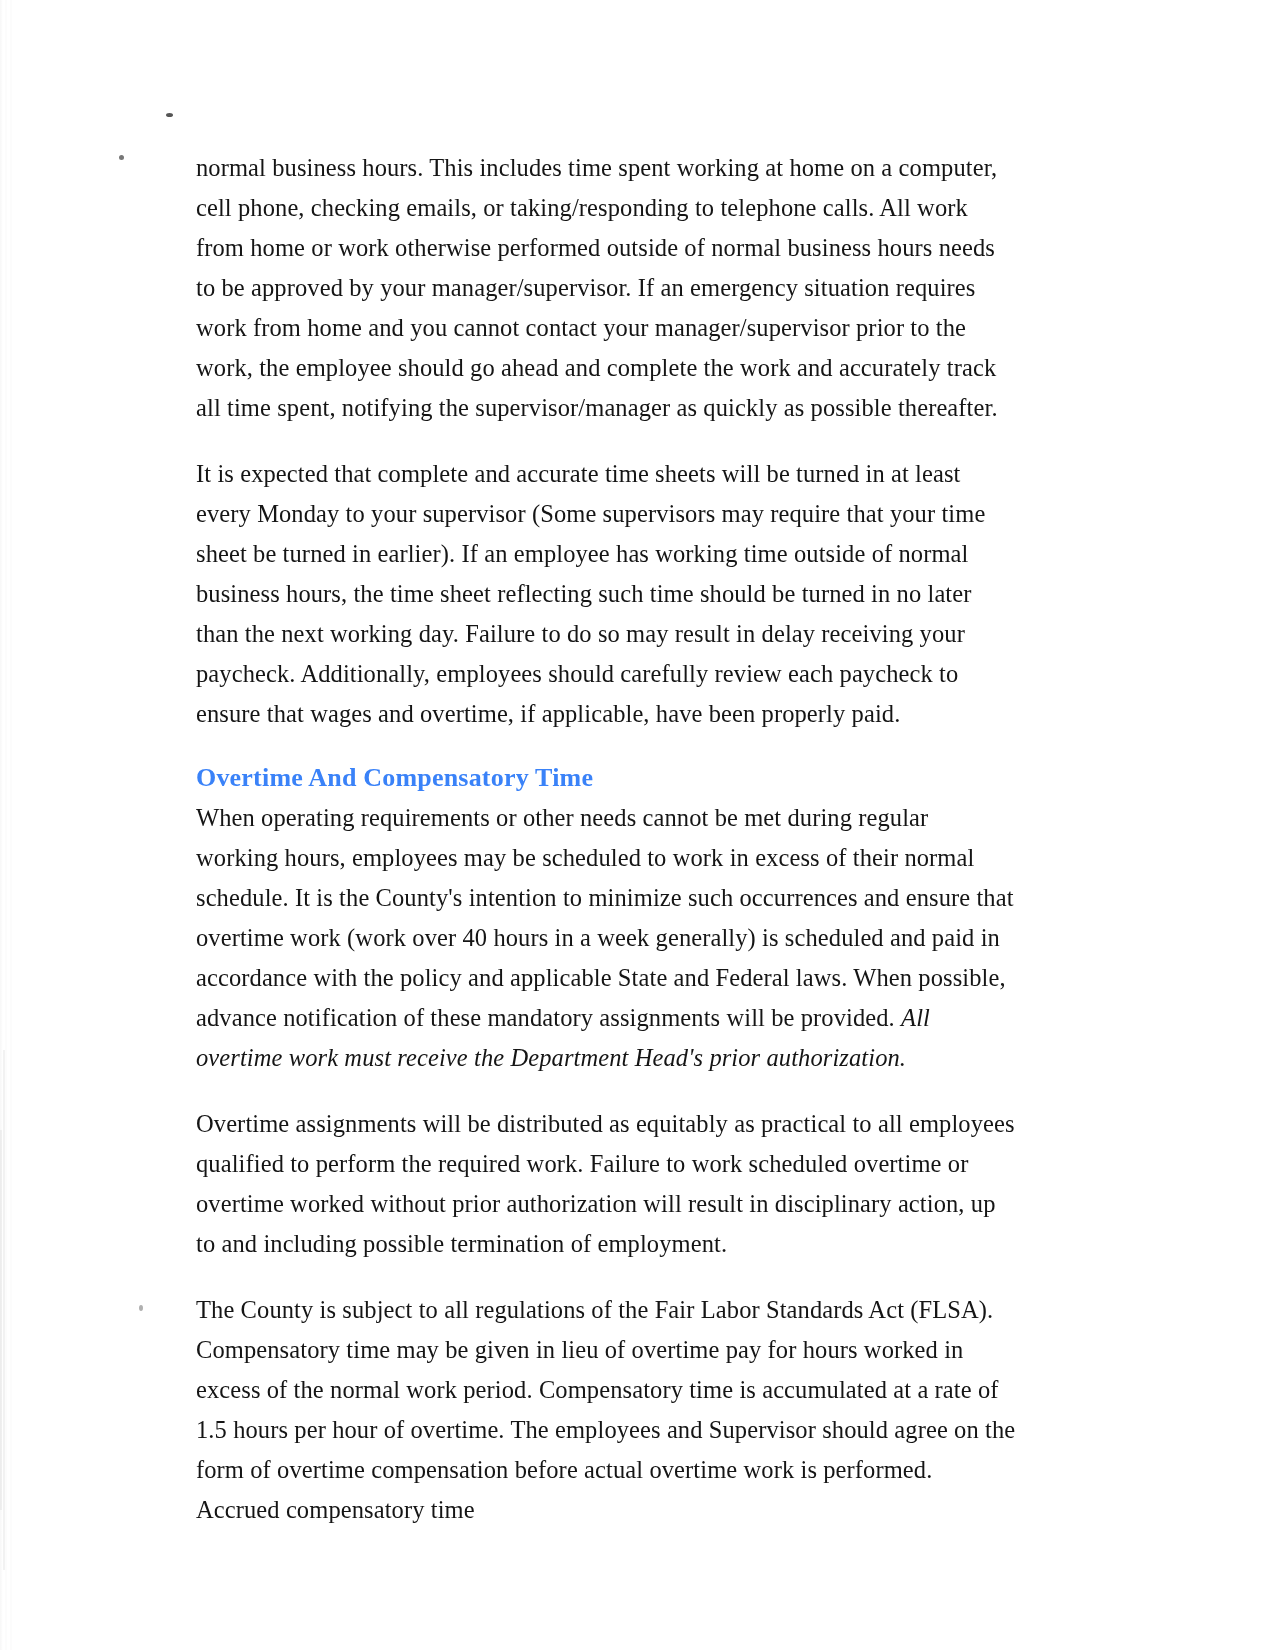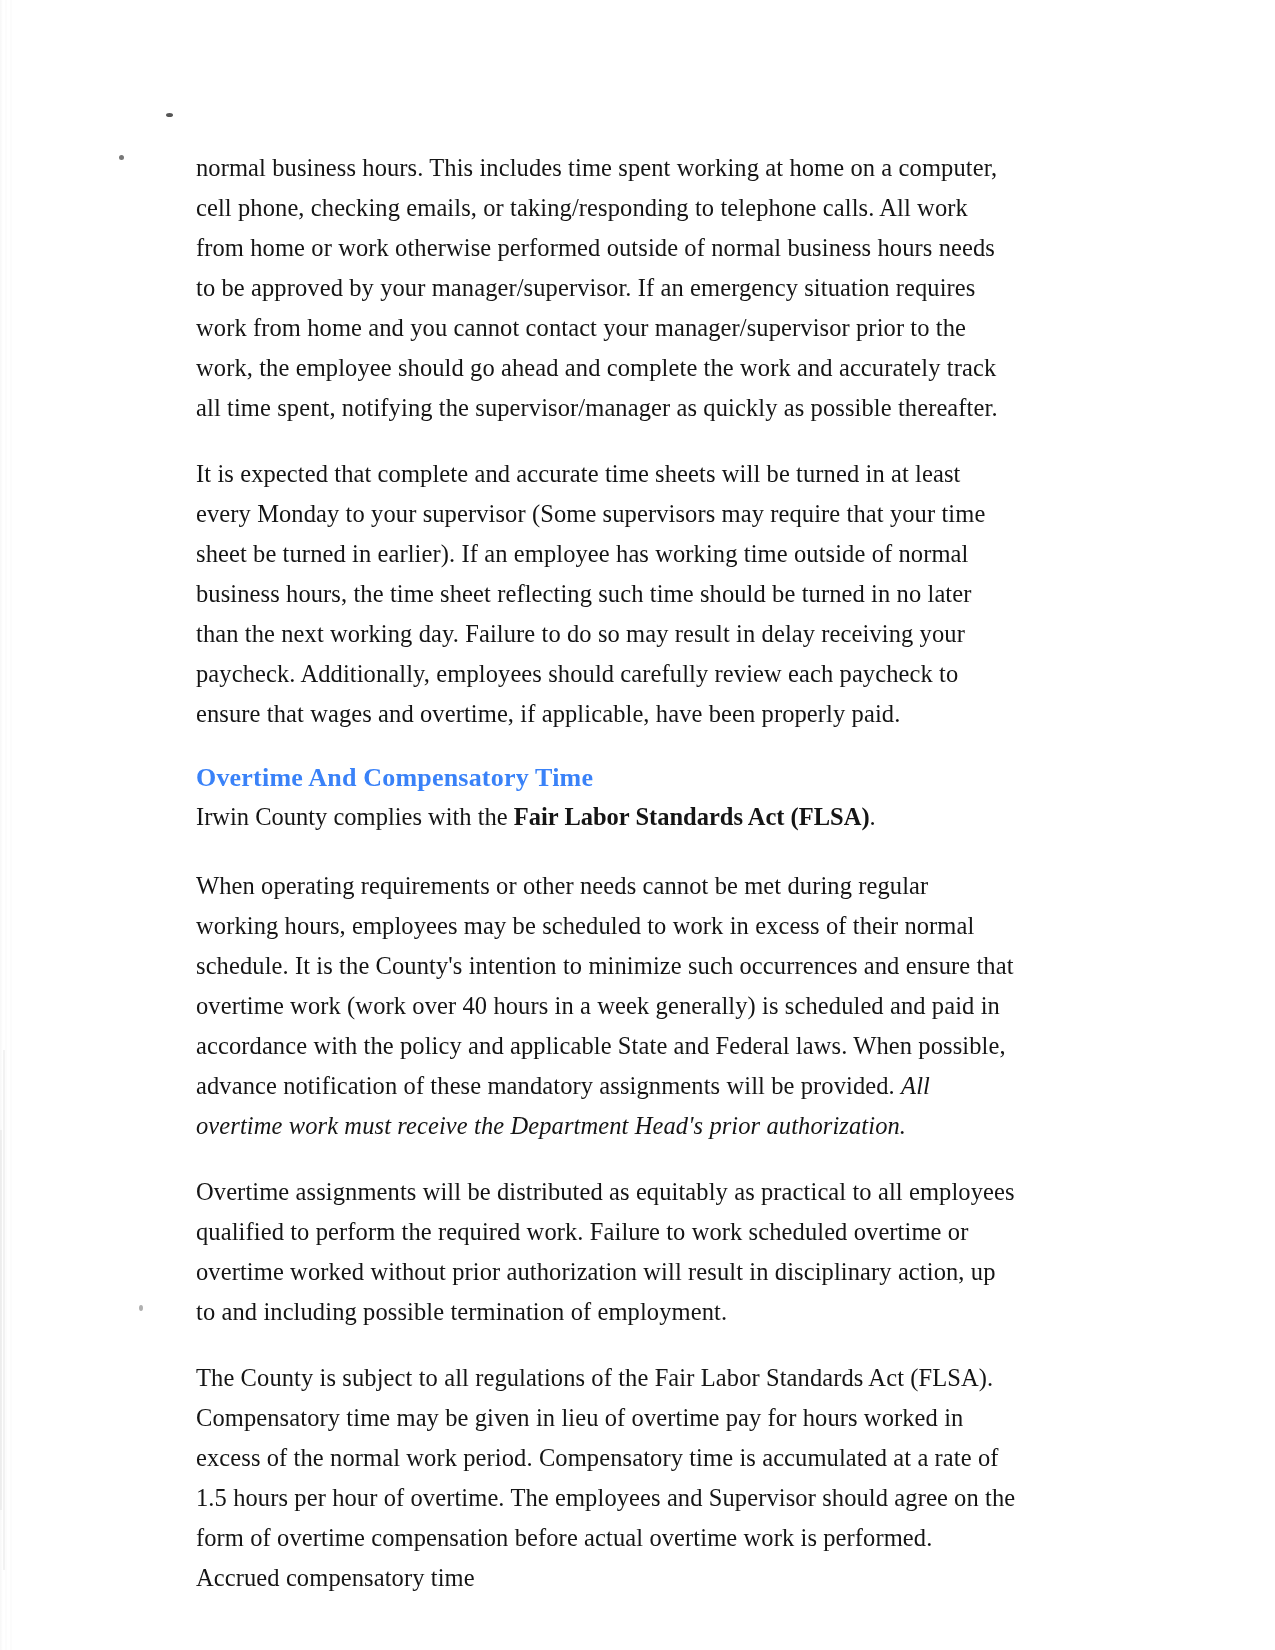--- a/index.html
+++ b/index.html
@@ -138,21 +138,20 @@
   <div class="speck speck-3"></div>
 
   <div class="content">
 
     <p class="para">normal business hours. This includes time spent working at home on a computer, cell phone, checking emails, or taking/responding to telephone calls. All work from home or work otherwise performed outside of normal business hours needs to be approved by your manager/supervisor. If an emergency situation requires work from home and you cannot contact your manager/supervisor prior to the work, the employee should go ahead and complete the work and accurately track all time spent, notifying the supervisor/manager as quickly as possible thereafter.</p>
 
     <p class="para">It is expected that complete and accurate time sheets will be turned in at least every Monday to your supervisor (Some supervisors may require that your time sheet be turned in earlier). If an employee has working time outside of normal business hours, the time sheet reflecting such time should be turned in no later than the next working day. Failure to do so may result in delay receiving your paycheck. Additionally, employees should carefully review each paycheck to ensure that wages and overtime, if applicable, have been properly paid.</p>
 
     <h2 class="section-heading">Overtime And Compensatory Time</h2>
 
-    <p class="lead"><span>Irwin County complies with the </span><span class="bold">Fair Labor Standards Act (FLSA)</span><span>.</span></p>
 
 
     <p class="para"><span>When operating requirements or other needs cannot be met during regular working hours, employees may be scheduled to work in excess of their normal schedule. It is the County's intention to minimize such occurrences and ensure that overtime work (work over 40 hours in a week generally) is scheduled and paid in accordance with the policy and applicable State and Federal laws. When possible, advance notification of these mandatory assignments will be provided. </span><span class="ital">All overtime work must receive the Department Head's prior authorization.</span></p>
 
     <p class="para">Overtime assignments will be distributed as equitably as practical to all employees qualified to perform the required work. Failure to work scheduled overtime or overtime worked without prior authorization will result in disciplinary action, up to and including possible termination of employment.</p>
 
     <p class="para">The County is subject to all regulations of the Fair Labor Standards Act (FLSA). Compensatory time may be given in lieu of overtime pay for hours worked in excess of the normal work period. Compensatory time is accumulated at a rate of 1.5 hours per hour of overtime. The employees and Supervisor should agree on the form of overtime compensation before actual overtime work is performed. Accrued compensatory time</p>
 
   </div>
 </div>

